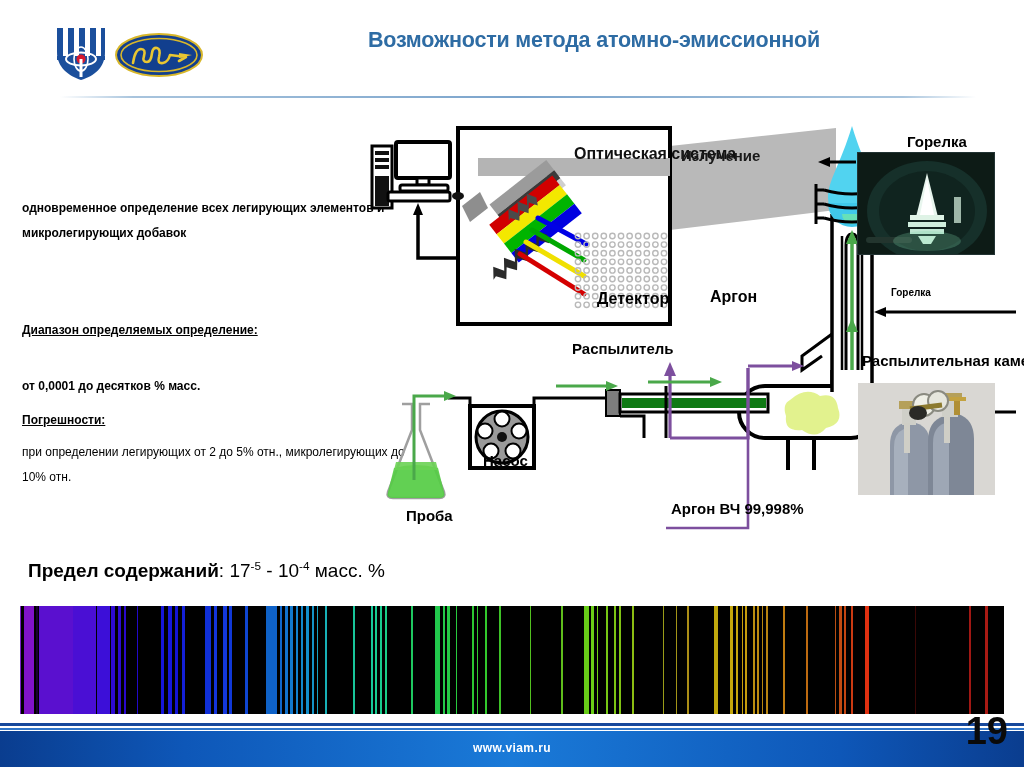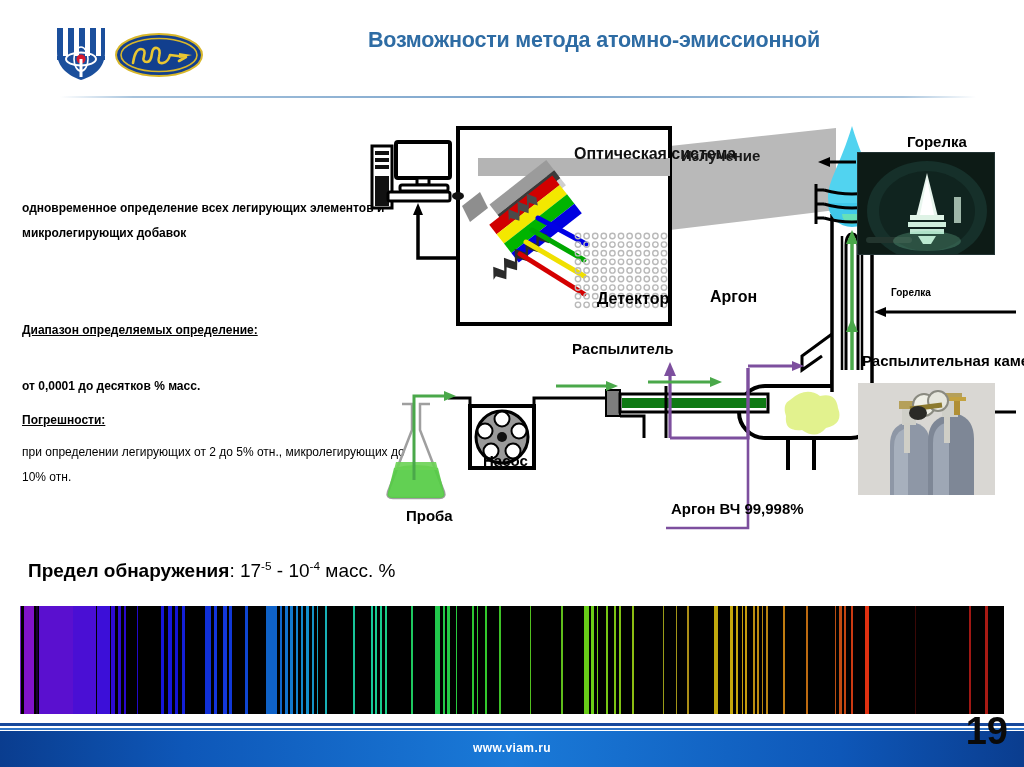--- a/index.html
+++ b/index.html
@@ -116,21 +116,21 @@
 </div>
 
 <div class="ltext" id="txt-range-val">от 0,0001 до десятков % масс.</div>
 
 <div class="ltext" id="txt-err-head">
   <u>Погрешности:</u>
 </div>
 
 <div class="ltext" id="txt-err-body">при определении легирующих от 2 до 5% отн., микролегирующих до 10% отн.</div>
 
-<div class="ltext" id="txt-limit"><span class="b">Предел обнаружения</span><span>: 17</span><sup>-5</sup><span> - 10</span><sup>-4</sup><span> масс. %</span></div>
+<div class="ltext" id="txt-limit"><span class="b">Предел содержаний</span><span>: 17</span><sup>-5</sup><span> - 10</span><sup>-4</sup><span> масс. %</span></div>
 
 <div id="diagram">
 
   <svg width="654" height="440" viewBox="0 0 654 440">
 
     <polygon points="300,30 300,110 466,12 466,28" fill="#b9b9b9"></polygon>
     <polygon points="300,28 466,10 466,92 300,112" fill="#b9b9b9"></polygon>
 
     <rect x="88" y="10" width="212" height="196" fill="#ffffff" stroke="#000" stroke-width="4"></rect>
 

